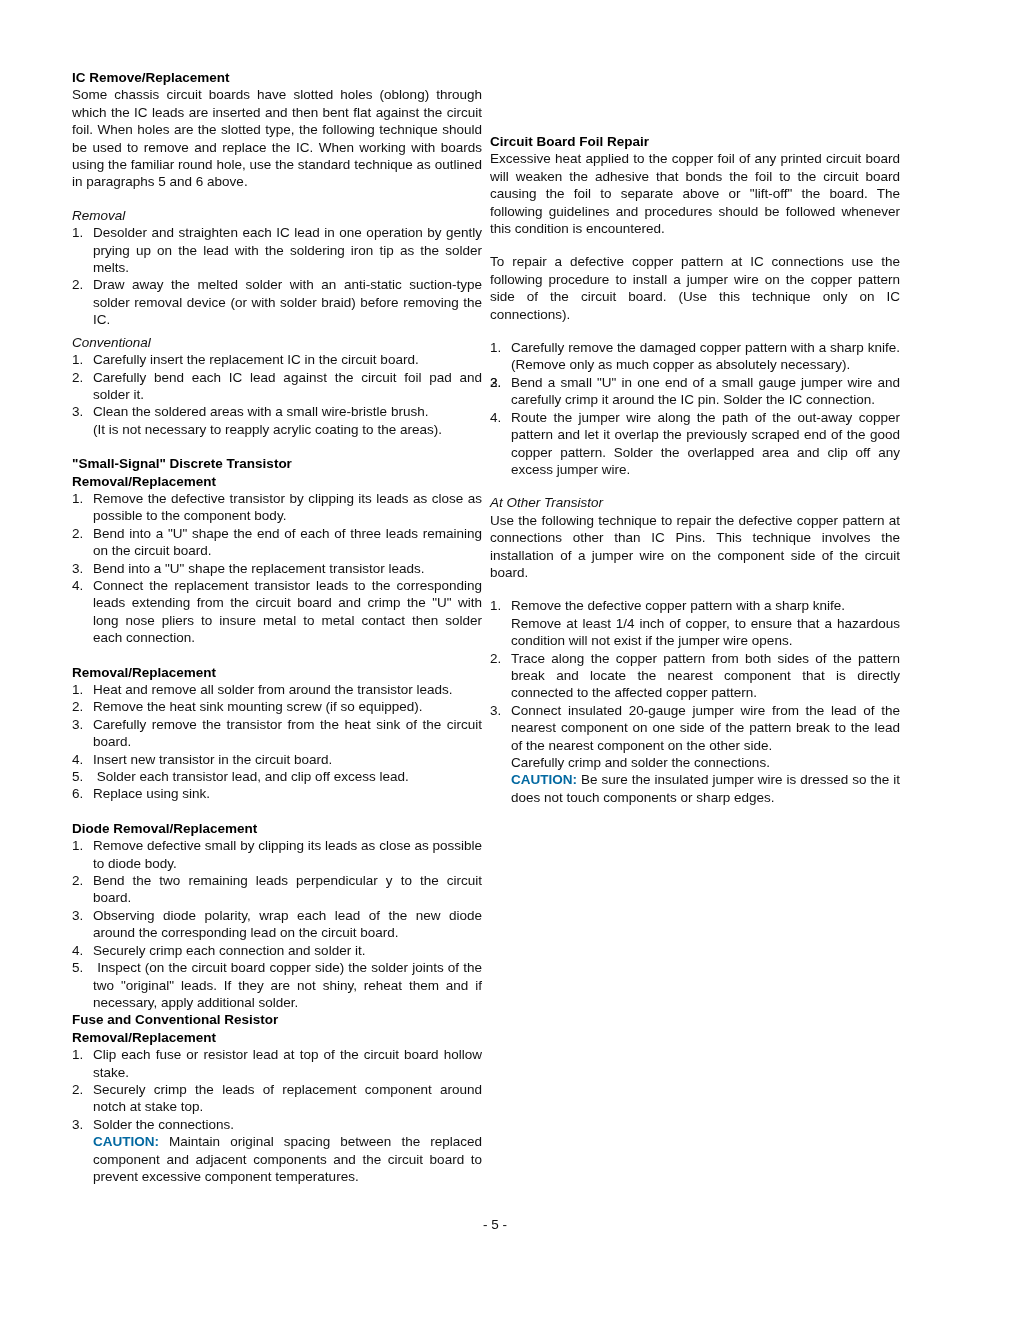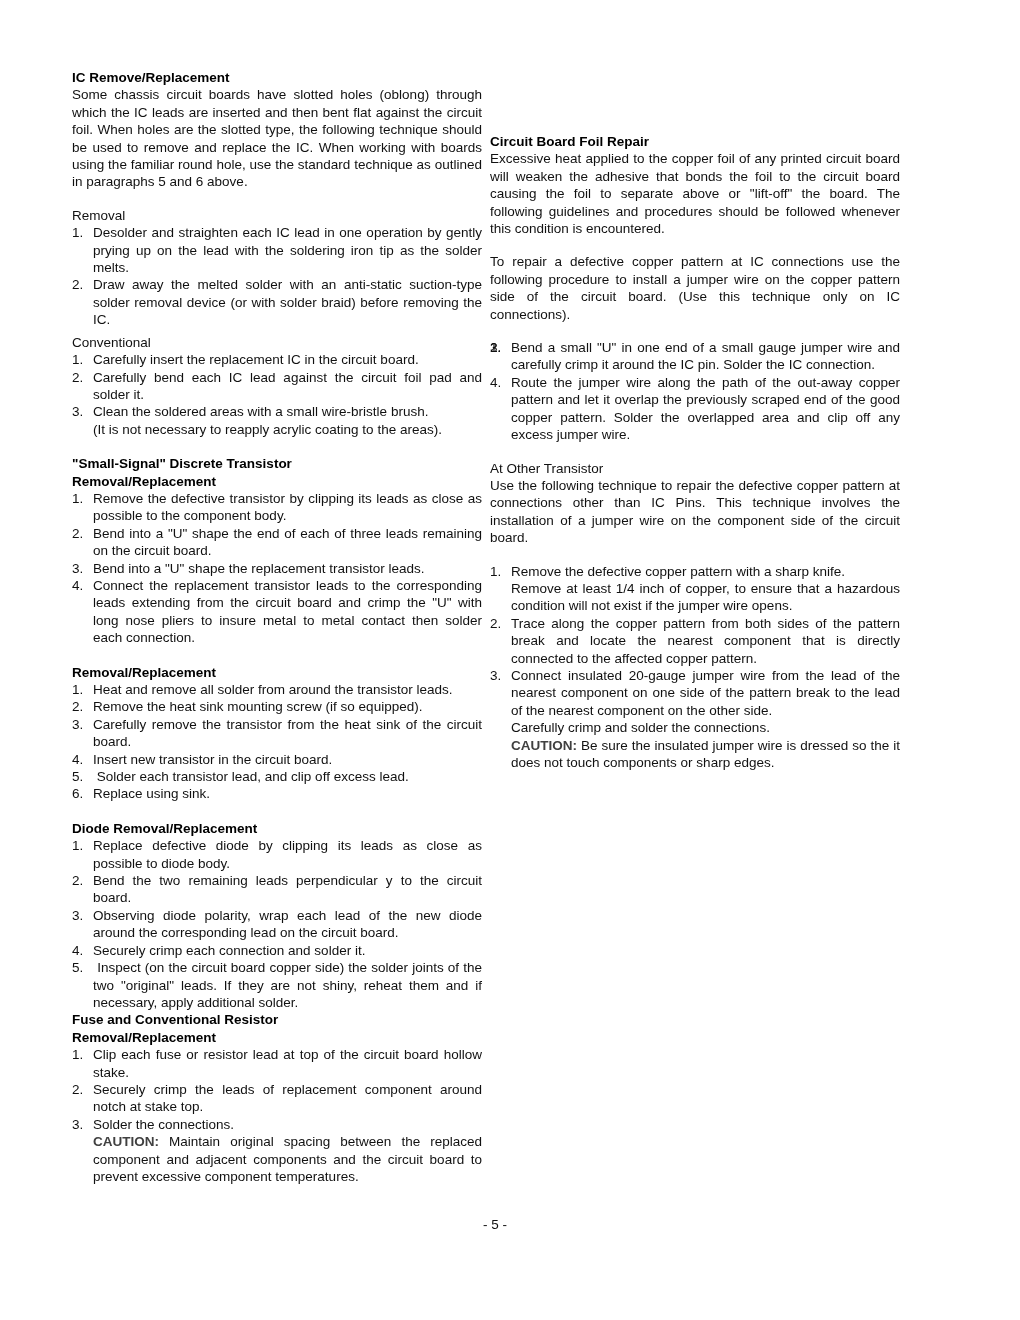--- a/index.html
+++ b/index.html
@@ -11,26 +11,26 @@
     color: #111111;
     font-family: "Liberation Sans", sans-serif;
     font-size: 13.5px;
     line-height: 17.4px;
     overflow: hidden;
   }
   .col { position: absolute; width: 410px; }
   .col-left  { left: 72px;  top: 69px; }
   .col-right { left: 490px; top: 89px; margin-top: 44px; }
   .h   { font-weight: bold; color: #000000; }
-  .sub { }
+  .sub { font-style: italic; }
   .p   { text-align: justify; }
   .list {}
   .li  { position: relative; padding-left: 21px; text-align: justify; }
   .num { position: absolute; left: 0; top: 0; }
-  .b   { font-weight: bold; color: #404040; }
+  .b   { font-weight: bold; color: #0369a1; }
   .footer {
     position: absolute;
     top: 1216px;
     left: 0;
     width: 990px;
     text-align: center;
   }
 </style>
 </head>
 <body>
@@ -75,21 +75,21 @@
         <div class="li"><span class="num">3.</span><span class="txt"><span>Carefully remove the transistor from the heat sink of the circuit board.</span></span></div>
         <div class="li"><span class="num">4.</span><span class="txt"><span>Insert new transistor in the circuit board.</span></span></div>
         <div class="li"><span class="num">5.</span><span class="txt"><span>&nbsp;Solder each transistor lead, and clip off excess lead.</span></span></div>
         <div class="li"><span class="num">6.</span><span class="txt"><span>Replace using sink.</span></span></div>
       </div>
       <div style="height: 17px;"></div>
       <div class="h">
         <div>Diode Removal/Replacement</div>
       </div>
       <div class="list">
-        <div class="li"><span class="num">1.</span><span class="txt"><span>Replace defective diode by clipping its leads as close as possible to diode body.</span></span></div>
+        <div class="li"><span class="num">1.</span><span class="txt"><span>Remove defective small by clipping its leads as close as possible to diode body.</span></span></div>
         <div class="li"><span class="num">2.</span><span class="txt"><span>Bend the two remaining leads perpendicular y to the circuit board.</span></span></div>
         <div class="li"><span class="num">3.</span><span class="txt"><span>Observing diode polarity, wrap each lead of the new diode around the corresponding lead on the circuit board.</span></span></div>
         <div class="li"><span class="num">4.</span><span class="txt"><span>Securely crimp each connection and solder it.</span></span></div>
         <div class="li"><span class="num">5.</span><span class="txt"><span>&nbsp;Inspect (on the circuit board copper side) the solder joints of the two "original" leads. If they are not shiny, reheat them and if necessary, apply additional solder.</span></span></div>
       </div>
       <div class="h">
         <div>Fuse and Conventional Resistor</div>
         <div>Removal/Replacement</div>
       </div>
       <div class="list">
@@ -100,21 +100,21 @@
     </div>
   <div class="col col-right" id="col-1">
       <div class="h">
         <div>Circuit Board Foil Repair</div>
       </div>
       <div class="p"><span>Excessive heat applied to the copper foil of any printed circuit board will weaken the adhesive that bonds the foil to the circuit board causing the foil to separate above or "lift-off" the board. The following guidelines and procedures should be followed whenever this condition is encountered.</span></div>
       <div style="height: 16px;"></div>
       <div class="p"><span>To repair a defective copper pattern at IC connections use the following procedure to install a jumper wire on the copper pattern side of the circuit board. (Use this technique only on IC connections).</span></div>
       <div style="height: 16px;"></div>
       <div class="list">
-        <div class="li"><span class="num">1.</span></div>
+        <div class="li"><span class="num">1.</span><span class="txt"><span>Carefully remove the damaged copper pattern with a sharp knife. (Remove only as much copper as absolutely necessary).</span></span></div>
         <div class="li"><span class="num">2.</span></div>
         <div class="li"><span class="num">3.</span><span class="txt"><span>Bend a small "U" in one end of a small gauge jumper wire and carefully crimp it around the IC pin. Solder the IC connection.</span></span></div>
         <div class="li"><span class="num">4.</span><span class="txt"><span>Route the jumper wire along the path of the out-away copper pattern and let it overlap the previously scraped end of the good copper pattern. Solder the overlapped area and clip off any excess jumper wire.</span></span></div>
       </div>
       <div style="height: 16px;"></div>
       <div class="sub">At Other Transistor</div>
       <div class="p"><span>Use the following technique to repair the defective copper pattern at connections other than IC Pins. This technique involves the installation of a jumper wire on the component side of the circuit board.</span></div>
       <div style="height: 16px;"></div>
       <div class="list">
         <div class="li"><span class="num">1.</span><span class="txt"><span>Remove the defective copper pattern with a sharp knife.</span><br><span>Remove at least 1/4 inch of copper, to ensure that a hazardous condition will not exist if the jumper wire opens.</span></span></div>

